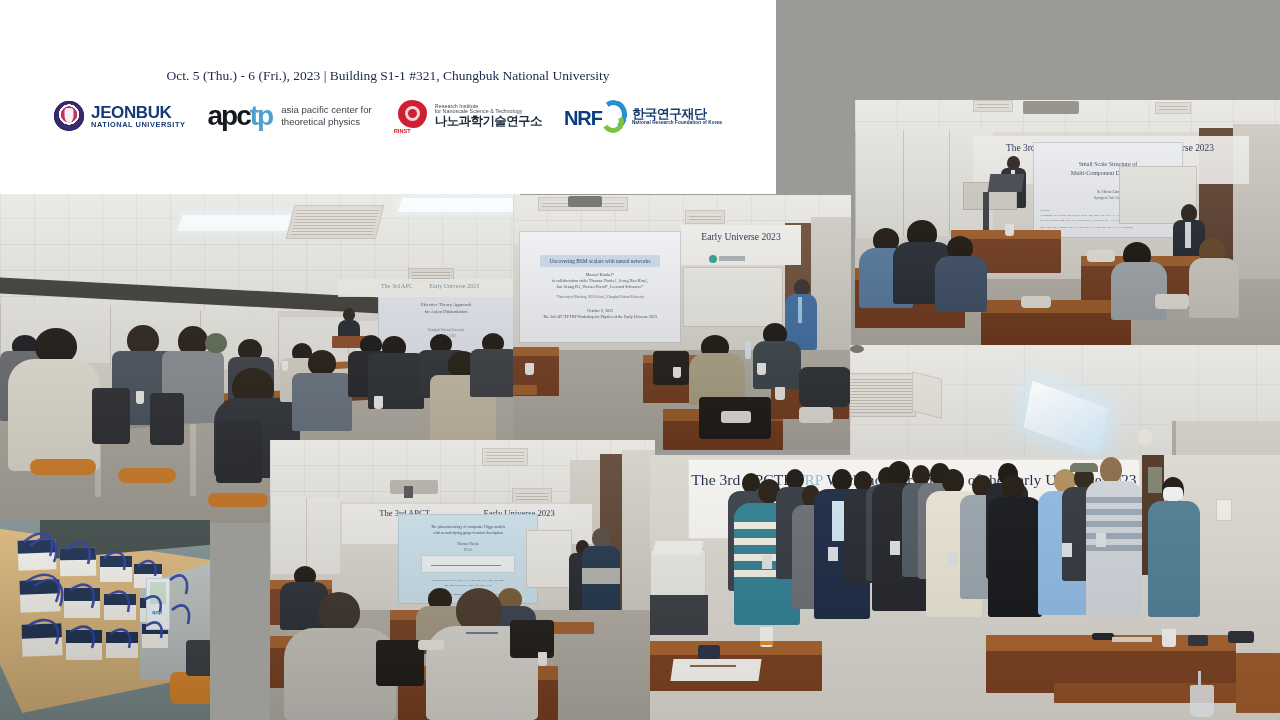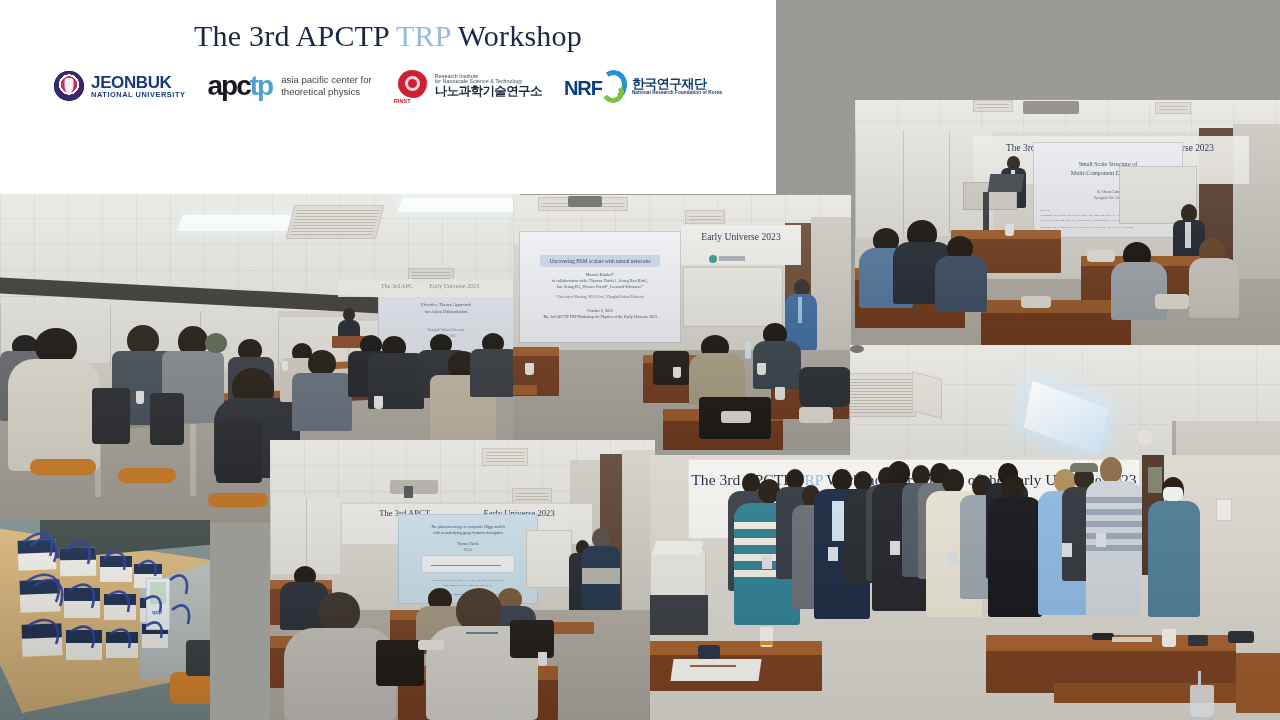--- a/index.html
+++ b/index.html
@@ -620,24 +620,23 @@
     <div class="cup" style="left:512px;top:174px;width:14px;height:18px;"></div>
     <div style="position:absolute;left:538px;top:180px;width:20px;height:11px;background:#33363c;border-radius:2px;"></div>
     <div style="position:absolute;left:578px;top:176px;width:26px;height:12px;background:#2c2f34;border-radius:3px;"></div>
     <div style="position:absolute;left:540px;top:230px;width:24px;height:32px;background:#e8edf2;opacity:.85;border-radius:2px 2px 6px 6px;"></div>
     <div style="position:absolute;left:548px;top:216px;width:3px;height:20px;background:#cfd6dc;"></div>
     <div class="gradshade" style="background:linear-gradient(180deg,rgba(255,255,255,.05),rgba(0,0,0,.10));"></div>
   </div>
 
   <div id="poster">
     <div class="ttl">
-      <span>
-        <span>The 3rd APCTP </span><span class="trp">TRP</span><span> Workshop</span>
-      </span><br>
-    </div>
+      <br>
+    </div>
+    <div class="sub">Oct. 5 (Thu.) - 6 (Fri.), 2023 | Building S1-1 #321, Chungbuk National University</div>
 
     <div id="logos">
 
       <div class="lg-jb">
         <div class="jb-seal"></div>
         <div class="jb-txt">
           <div class="a">JEONBUK</div>
           <div class="b">NATIONAL UNIVERSITY</div>
         </div>
       </div>

